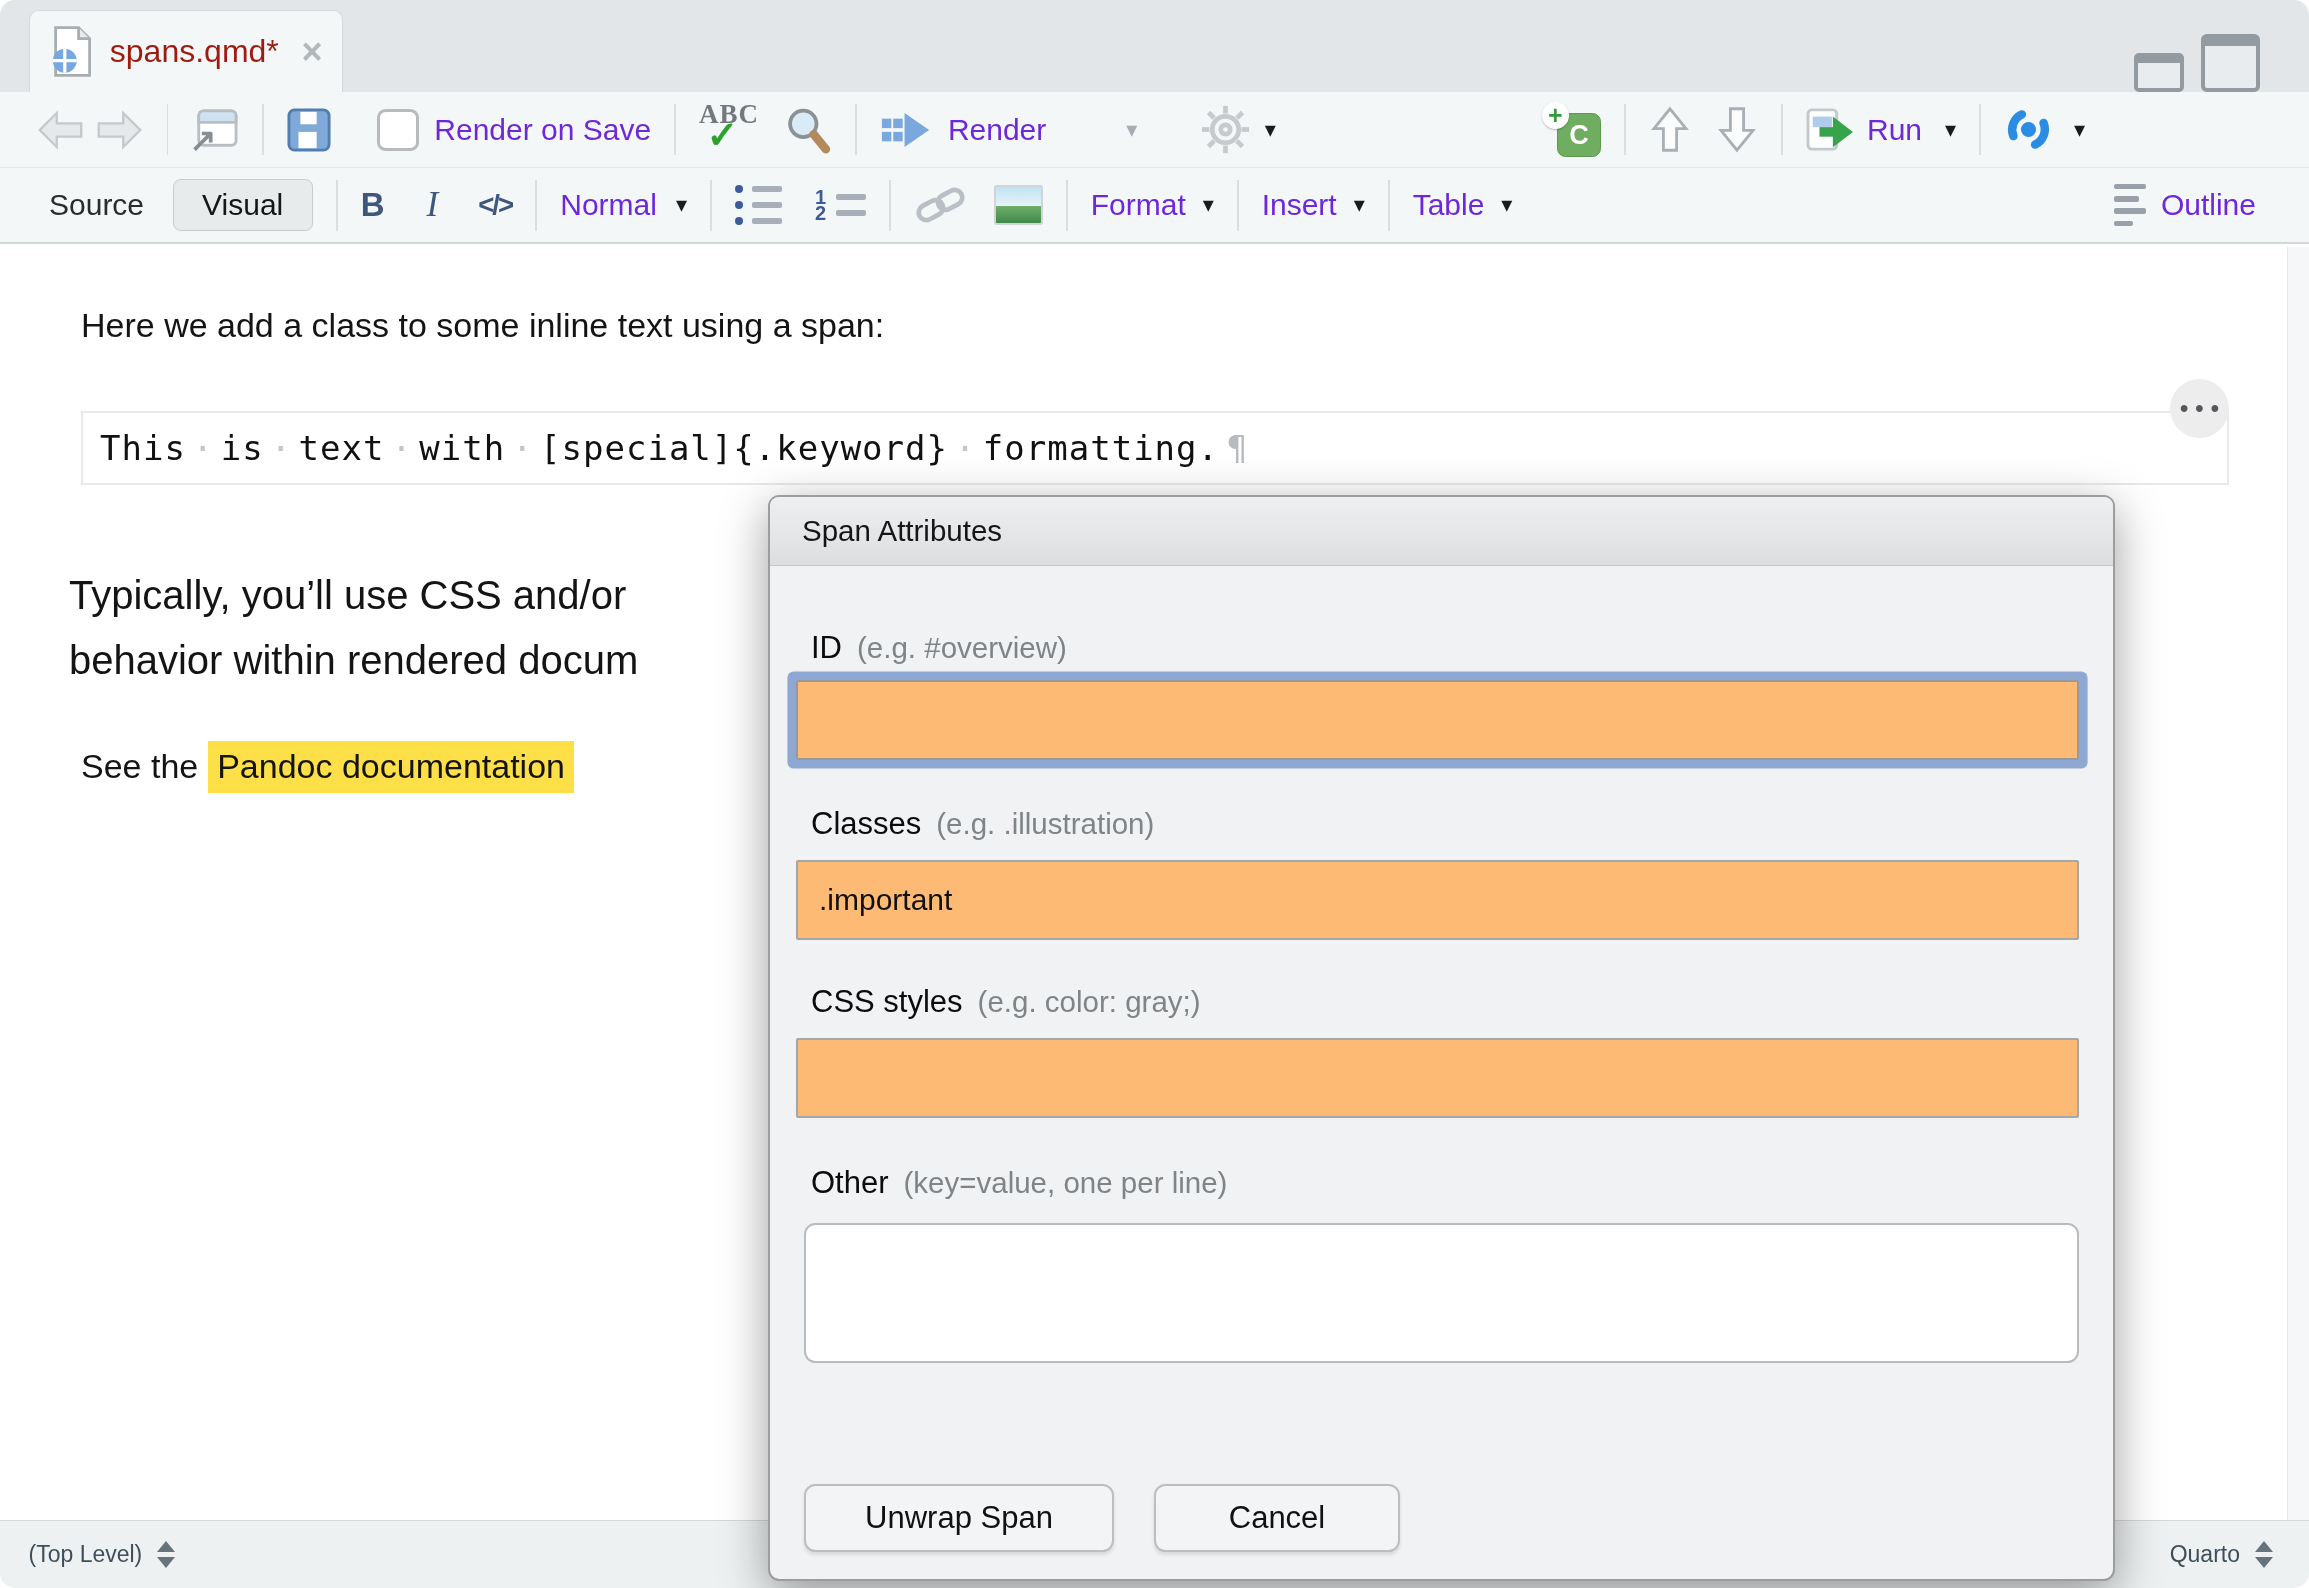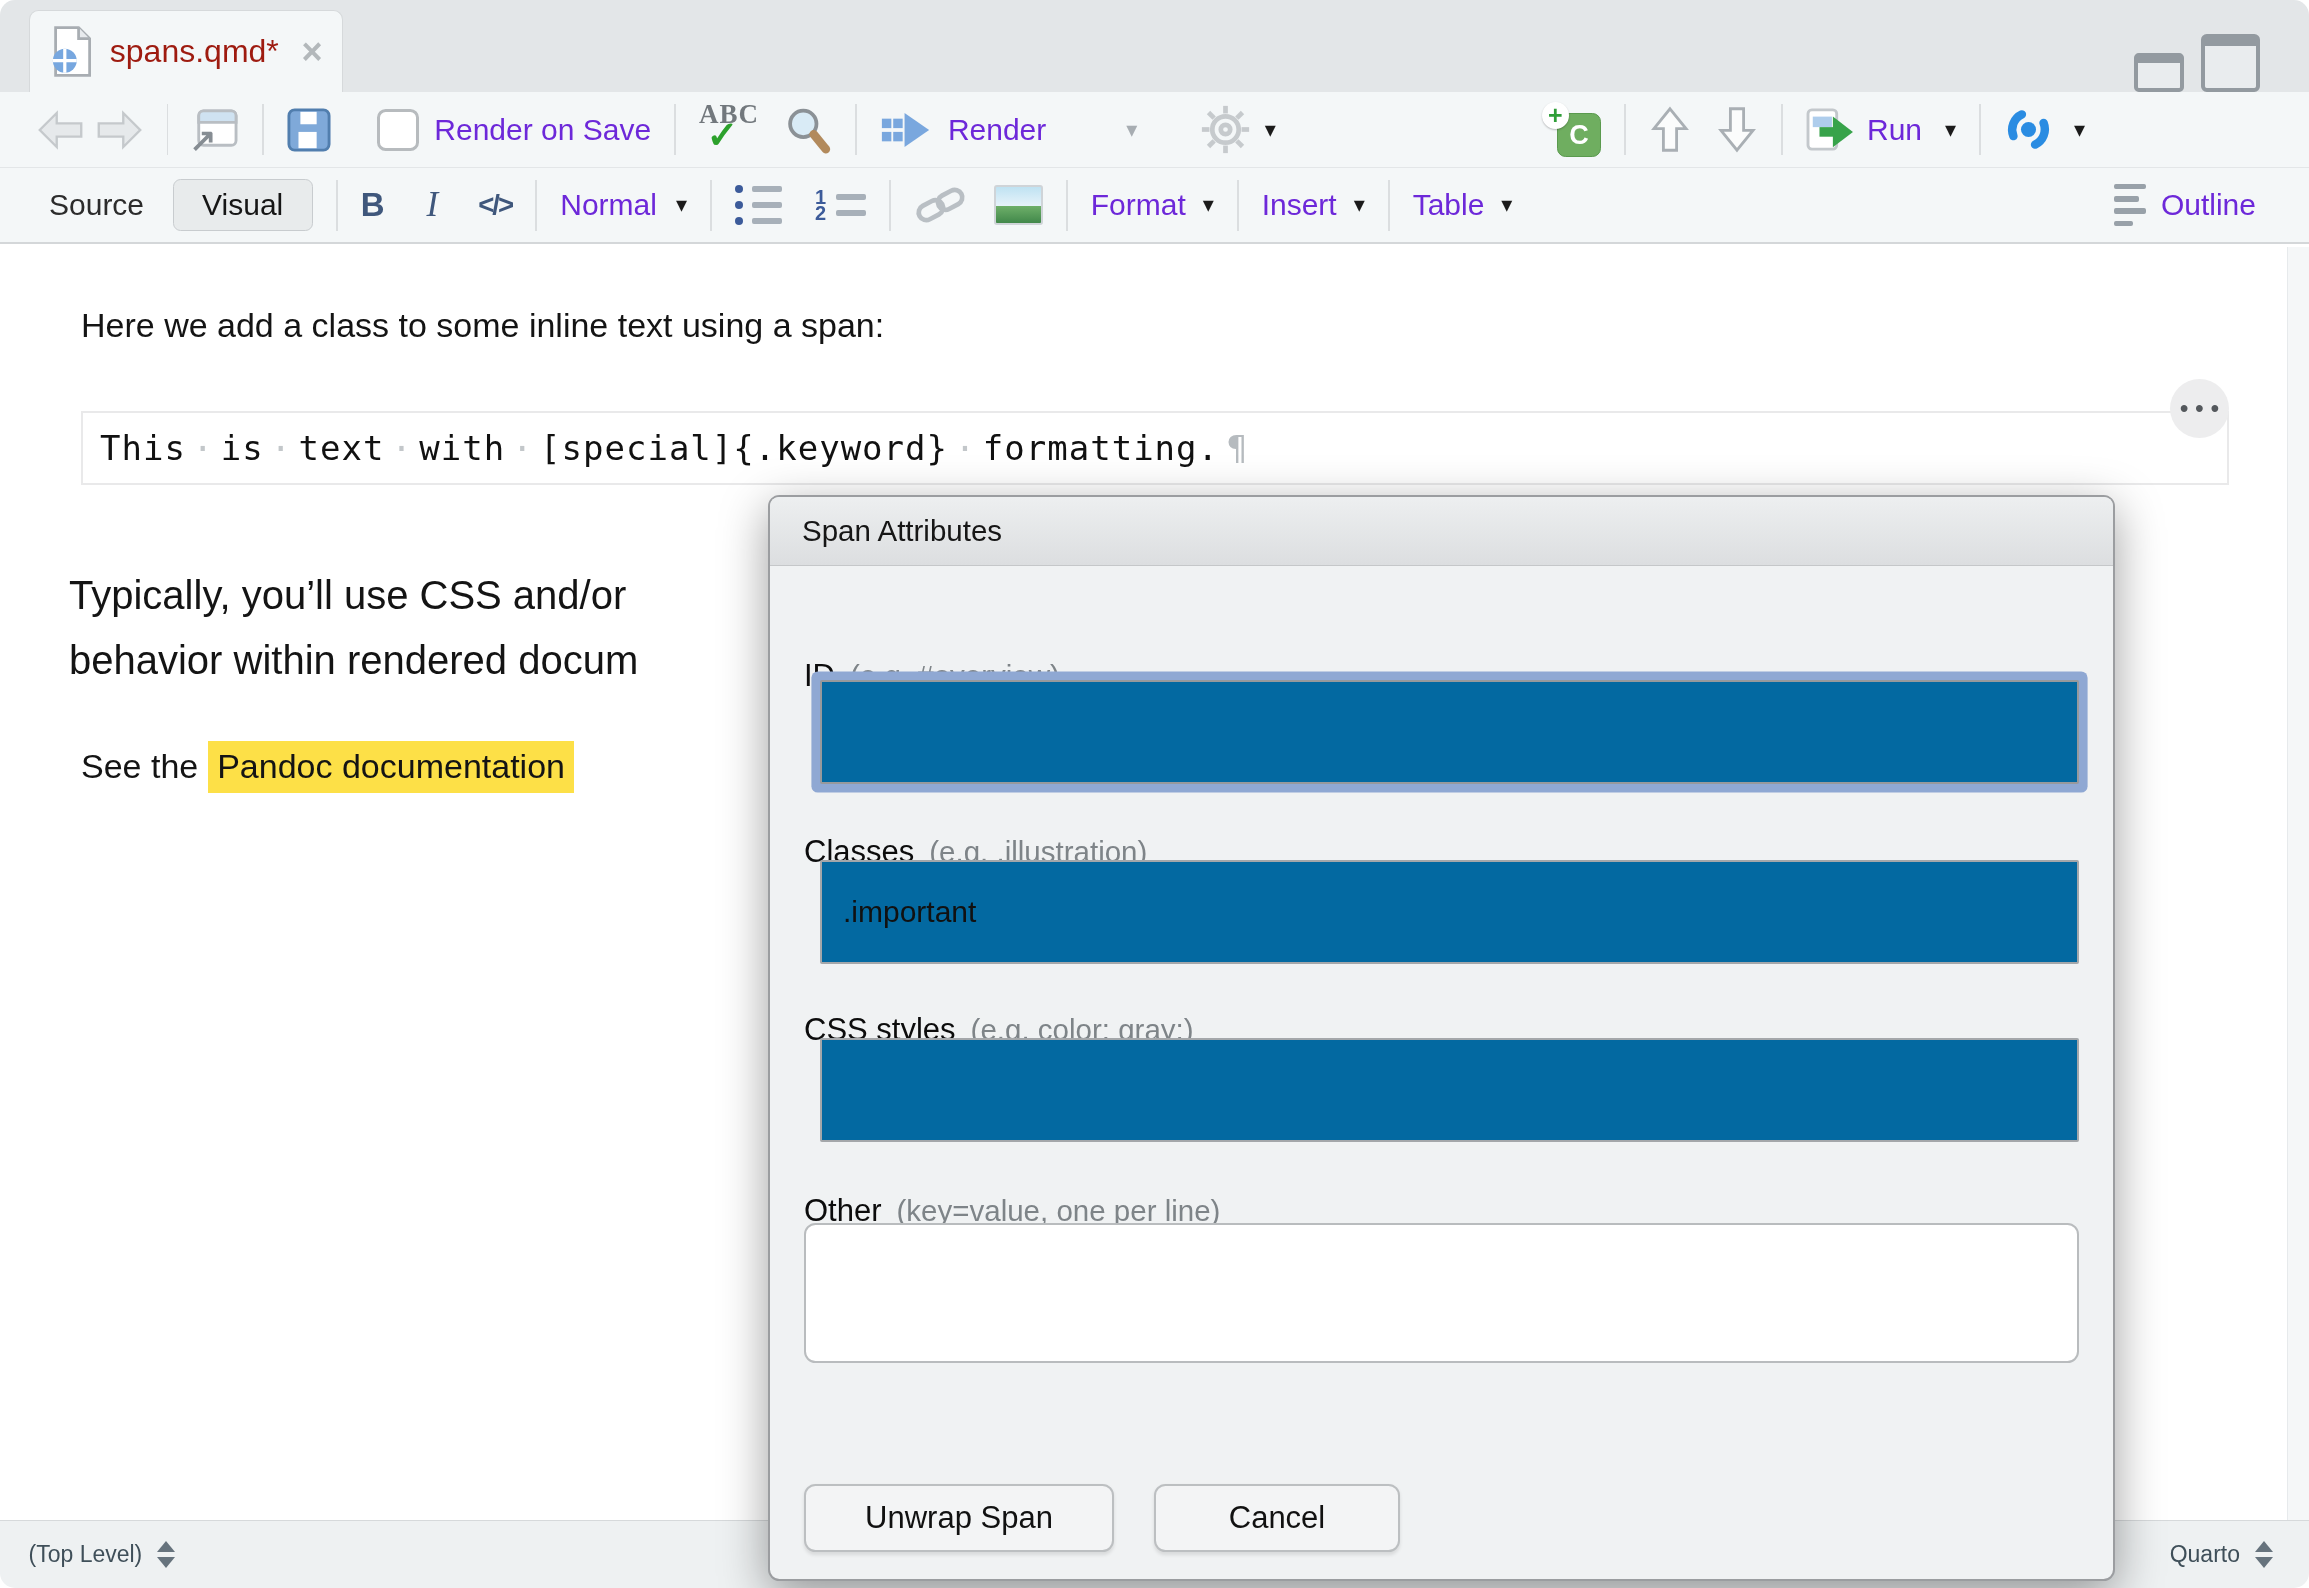--- a/index.html
+++ b/index.html
@@ -83,23 +83,23 @@
   .tri-down{width:0;height:0;border-left:9.5px solid transparent;border-right:9.5px solid transparent;
             border-top:11.4px solid #66737d;}
 
   
   .dialog{position:absolute;left:768px;top:495px;width:1347px;height:1086px;background:#f0f2f3;
           border:2.9px solid #9b9da0;border-radius:11.4px;box-sizing:border-box;z-index:30;
           box-shadow:0 13.3px 48px rgba(0,0,0,.38);}
   .dlg-title{height:68px;background:linear-gradient(#edeff0,#dcdee0);border-bottom:1.9px solid #c5c7c9;
              border-radius:8.6px 8.6px 0 0;display:flex;align-items:center;padding:0 32px;
              font-size:29.5px;color:#161616;}
-  .dlg-label{position:absolute;left:34px;font-size:31px;color:#0c0c0c;margin-top:28px;}
+  .dlg-label{position:absolute;left:41px;font-size:31px;color:#0c0c0c;}
   .dlg-hint{color:#7e8488;font-size:29.5px;margin-left:15px;}
-  .dlg-input{position:absolute;left:50px;right:34px;height:104px;box-sizing:border-box;background:#0369a1;
+  .dlg-input{position:absolute;left:26px;right:34px;height:80px;box-sizing:border-box;background:#fdba74;
              border:2.9px solid #a4a7aa;border-radius:1.9px;font-size:30px;color:#111;padding:0 21px;
              font-family:"Liberation Sans",sans-serif;outline:none;}
   .dlg-input-focus{border:2.9px solid #97999c;box-shadow:0 0 0 8.6px #8fa8d3;}
   .dlg-textarea{position:absolute;left:34px;right:34px;height:140px;box-sizing:border-box;background:#fff;
                 border:2.9px solid #b9bcbe;border-radius:11.4px;resize:none;font-size:30px;padding:13.3px 21px;
                 font-family:"Liberation Sans",sans-serif;outline:none;}
   .dlg-buttons{position:absolute;left:34px;right:40px;top:986px;height:70px;display:flex;align-items:center;}
   .dlg-btn{height:68px;box-sizing:border-box;background:#f3f4f5;border:2.9px solid #bcbfc1;border-radius:11.4px;
            font-size:31px;color:#111;display:flex;align-items:center;justify-content:center;
            box-shadow:0 2.9px 3.8px rgba(0,0,0,.10);}

